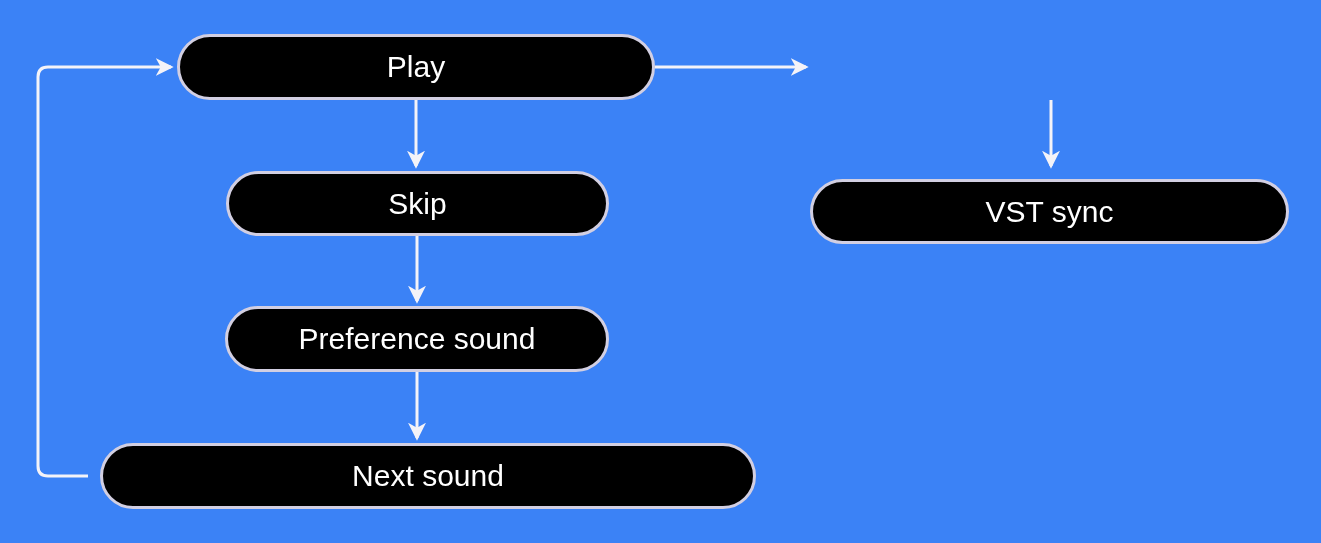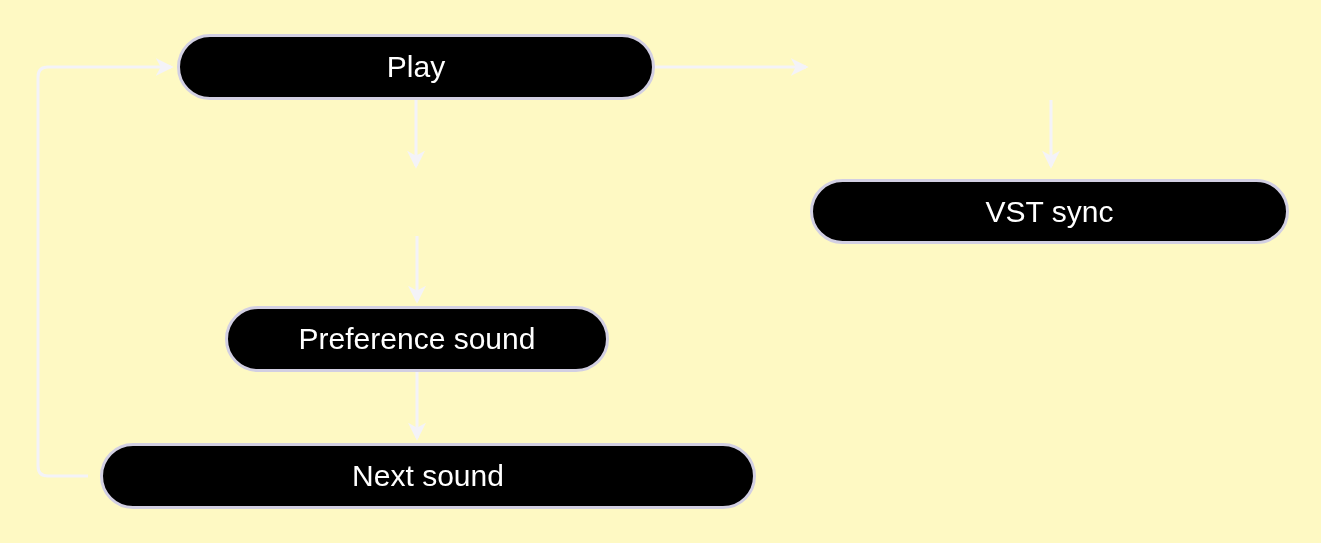--- a/index.html
+++ b/index.html
@@ -4,21 +4,21 @@
 <style>
   html, body {
     margin: 0;
     padding: 0;
     background: #000000;
   }
   .canvas {
     position: relative;
     width: 1321px;
     height: 543px;
-    background: #fef9c3;
+    background: #3b82f6;
     font-family: "Liberation Sans", sans-serif;
     overflow: hidden;
   }
   .edges {
     position: absolute;
     left: 0;
     top: 0;
     width: 1321px;
     height: 543px;
   }
@@ -63,20 +63,21 @@
     <path class="edge" d="M 416 100 V 166" marker-end="url(#arrow)"></path>
     <path class="edge" d="M 1051 100 V 166" marker-end="url(#arrow)"></path>
     <path class="edge" d="M 417 236 V 301" marker-end="url(#arrow)"></path>
     <path class="edge" d="M 417 372 V 438" marker-end="url(#arrow)"></path>
     <path class="edge" d="M 88 476 H 48 Q 38 476 38 466 V 77 Q 38 67 48 67 H 171" marker-end="url(#arrow)"></path>
   </svg>
 
   <div class="node node-play">Play</div>
 
 
+  <div class="node node-skip">Skip</div>
 
   <div class="node node-vst-sync">VST sync</div>
 
   <div class="node node-preference-model">Preference sound</div>
 
   <div class="node node-next-sound">Next sound</div>
 
 </div>
 
 </body></html>

